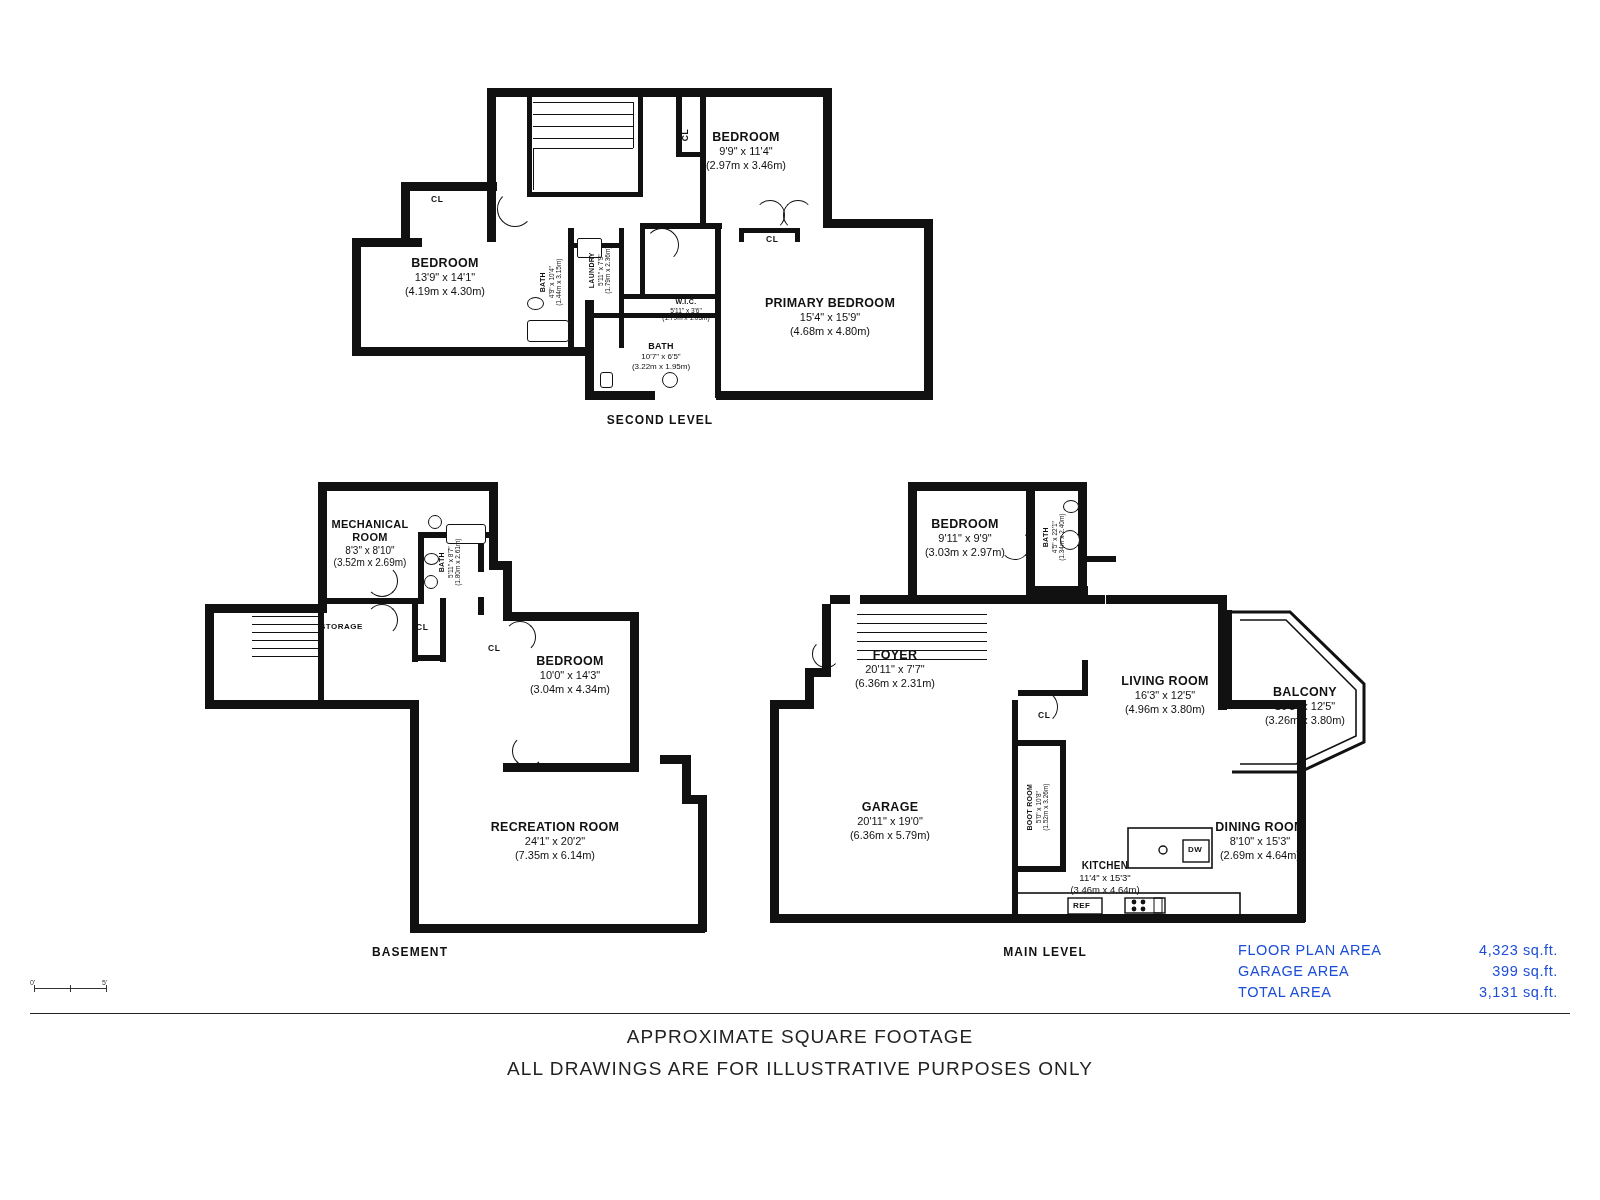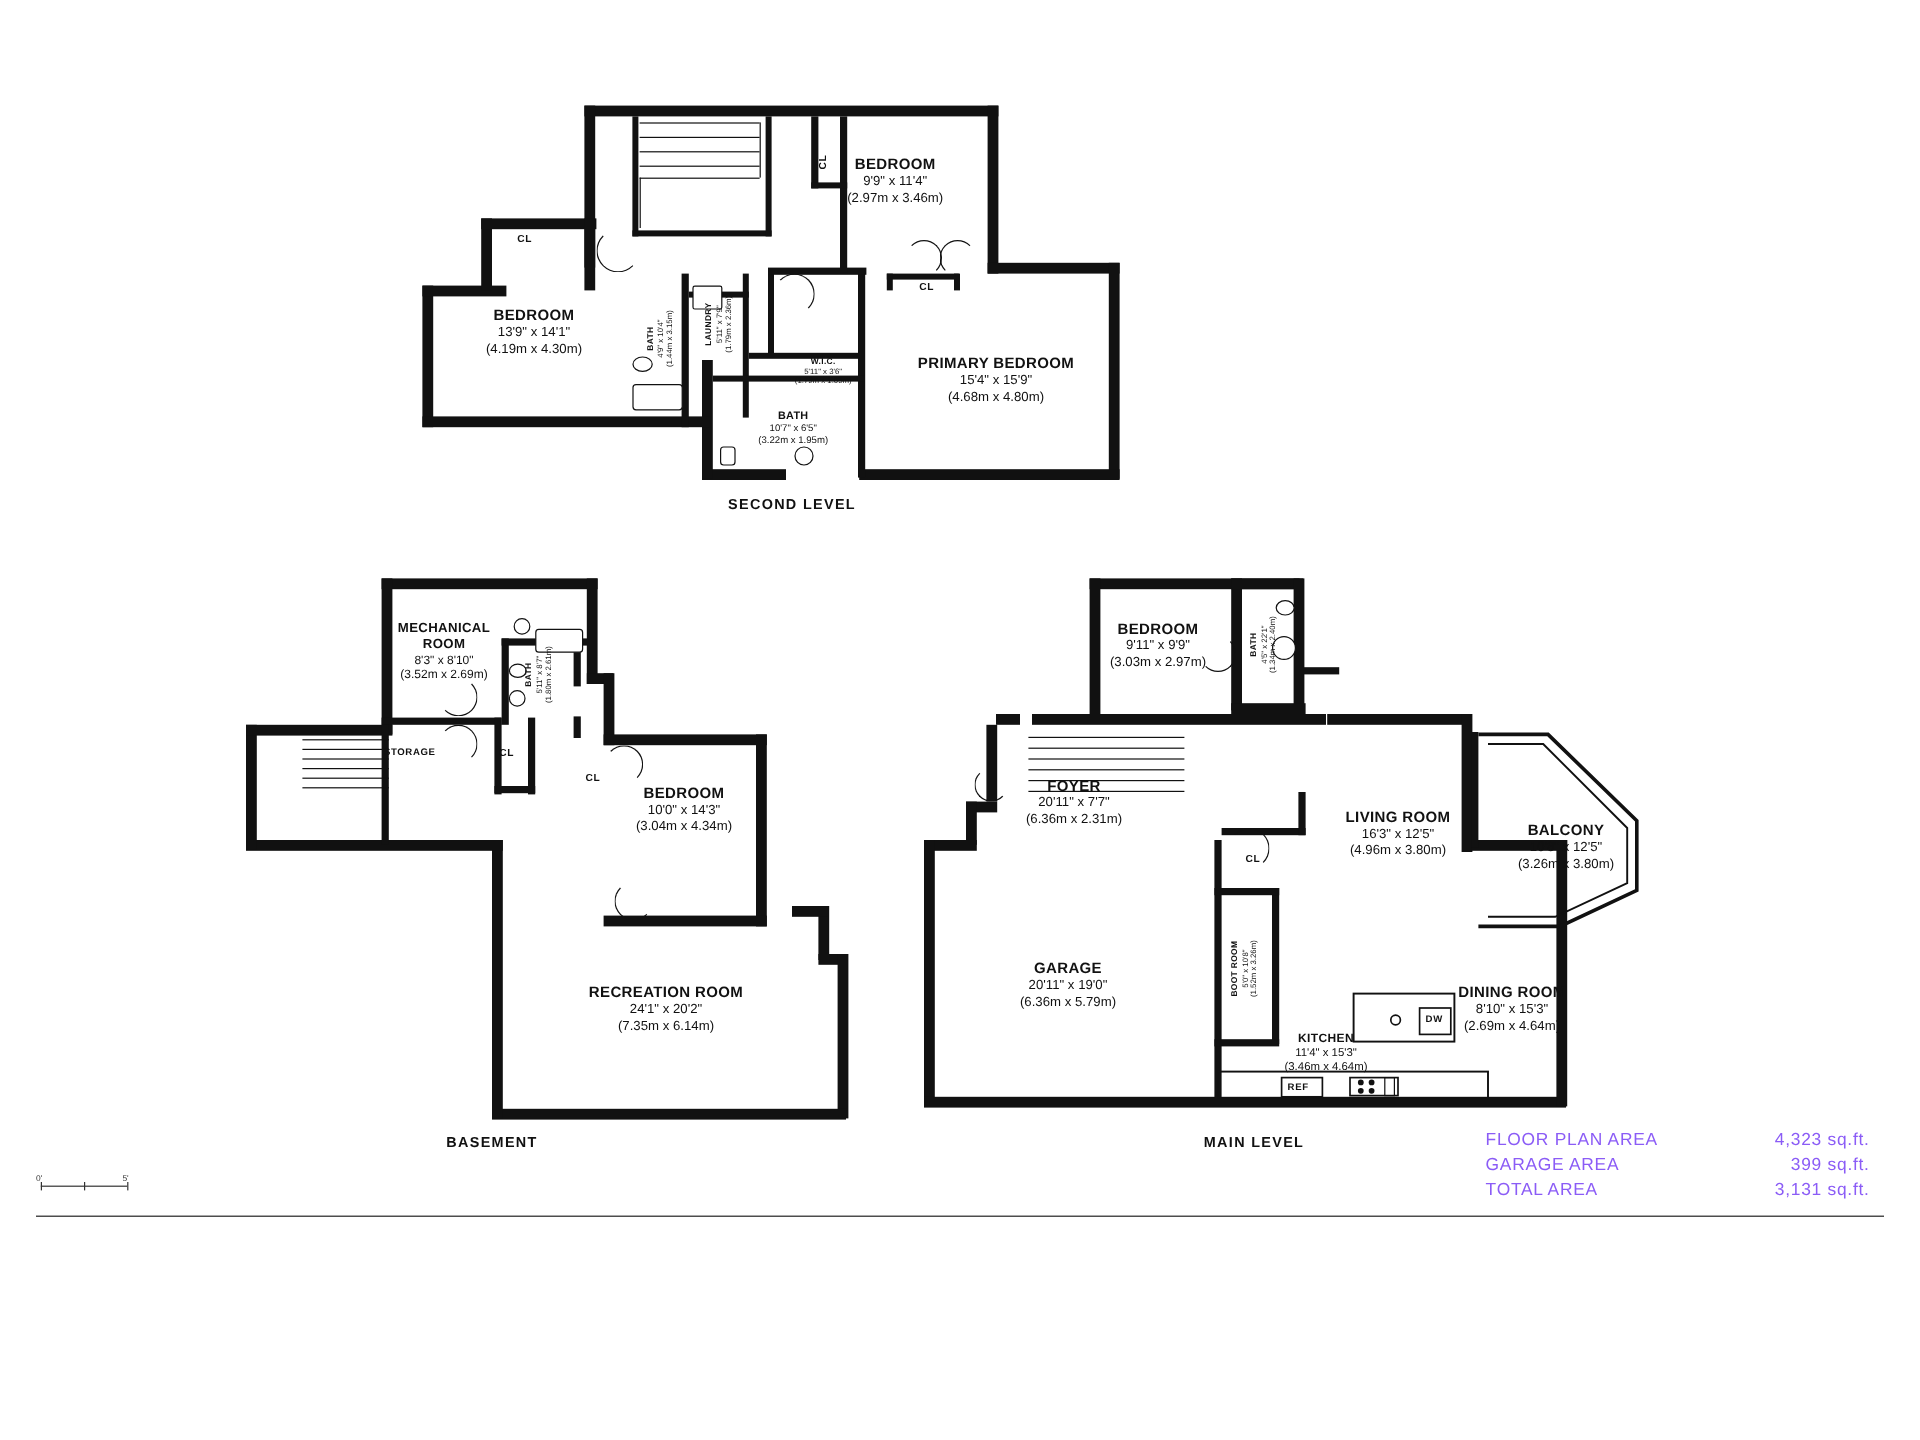--- a/index.html
+++ b/index.html
@@ -80,21 +80,21 @@
     letter-spacing: 1.2px;
     color: #111;
   }
   .areas {
     position: absolute;
     right: 42px;
     top: 942px;
     width: 320px;
     font-size: 14.5px;
     letter-spacing: .6px;
-    color: #8b5cf6;
+    color: #1d4ed8;
   }
   .areas .row {
     display: flex;
     justify-content: space-between;
     margin-bottom: 5px;
   }
   .areas .row .k { text-align: left; }
   .areas .row .v { text-align: right; }
   .hr {
     position: absolute;
@@ -469,15 +469,17 @@
     <div class="ln"></div>
     <div class="tk" style="left:4px;"></div>
     <div class="tk" style="left:40px;"></div>
     <div class="tk" style="left:76px;"></div>
     <div class="s0">0'</div>
     <div class="s5">5'</div>
   </div>
 
   <div class="hr"></div>
 
+  <div class="footer-line" style="top:1026px;">APPROXIMATE SQUARE FOOTAGE</div>
+  <div class="footer-line" style="top:1058px;">ALL DRAWINGS ARE FOR ILLUSTRATIVE PURPOSES ONLY</div>
 
 
 </div>
 
 </body></html>

